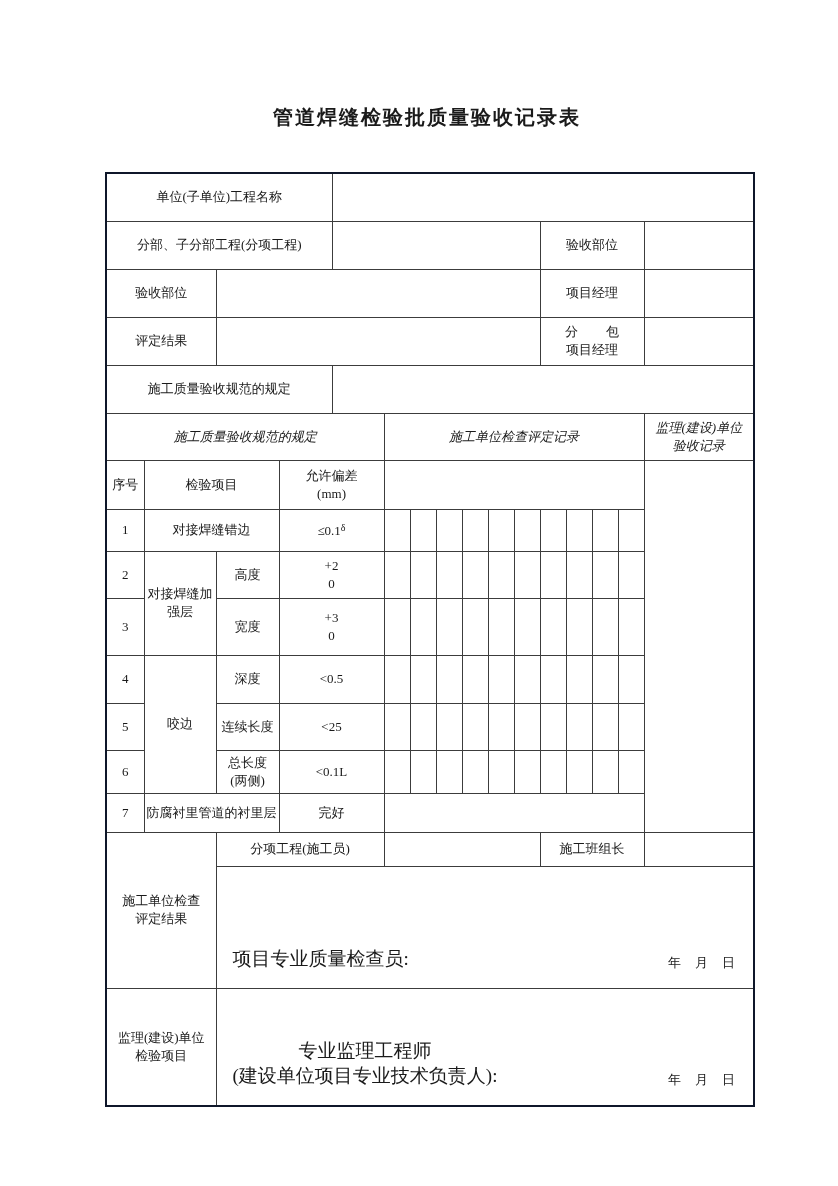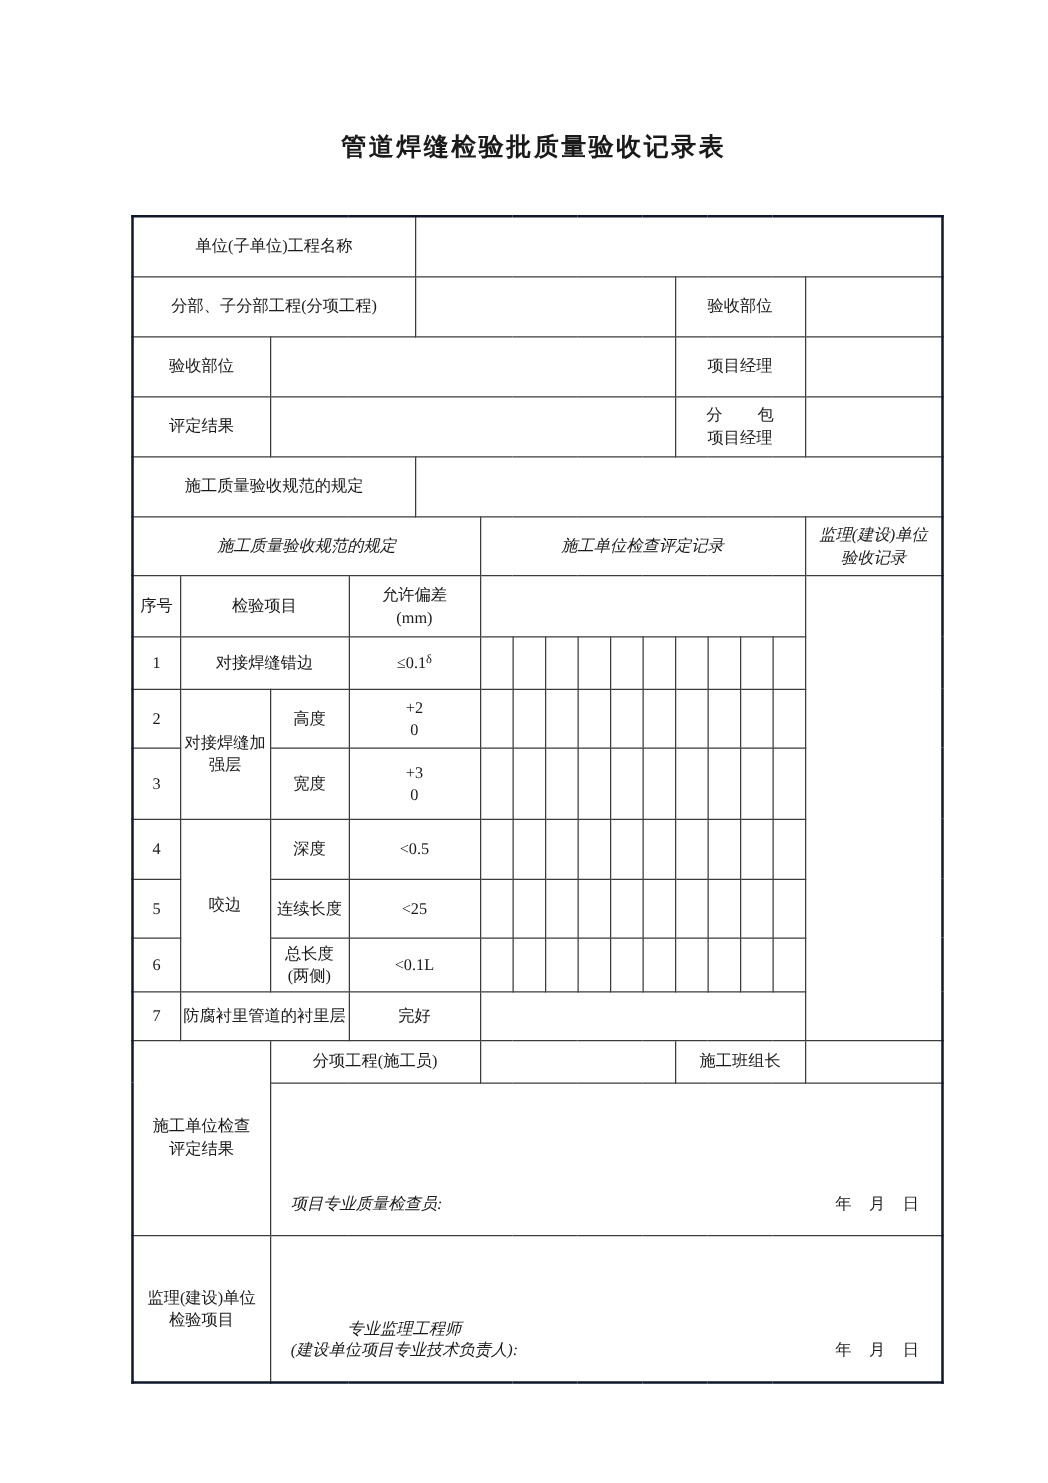--- a/index.html
+++ b/index.html
@@ -44,21 +44,21 @@
   tr.ri7{height:39px;}
   tr.r-sub{height:34px;}
   tr.r-content{height:122px;}
   tr.r-sup{height:118px;}
   
   .sign-area{
     display:flex;justify-content:space-between;align-items:flex-end;
     height:100%;box-sizing:border-box;
     padding:0 16px 16px 14px;
   }
-  .sign-area .left{text-align:center;font-size:13px;font-style:italic;}
+  .sign-area .left{text-align:center;font-size:19px;}
   .date{display:inline-flex;gap:14px;font-size:13px;}
   td.vbottom{vertical-align:bottom;}
 </style>
 </head>
 <body>
 
 <div class="page">
 
   <div class="title">管道焊缝检验批质量验收记录表</div>
 

